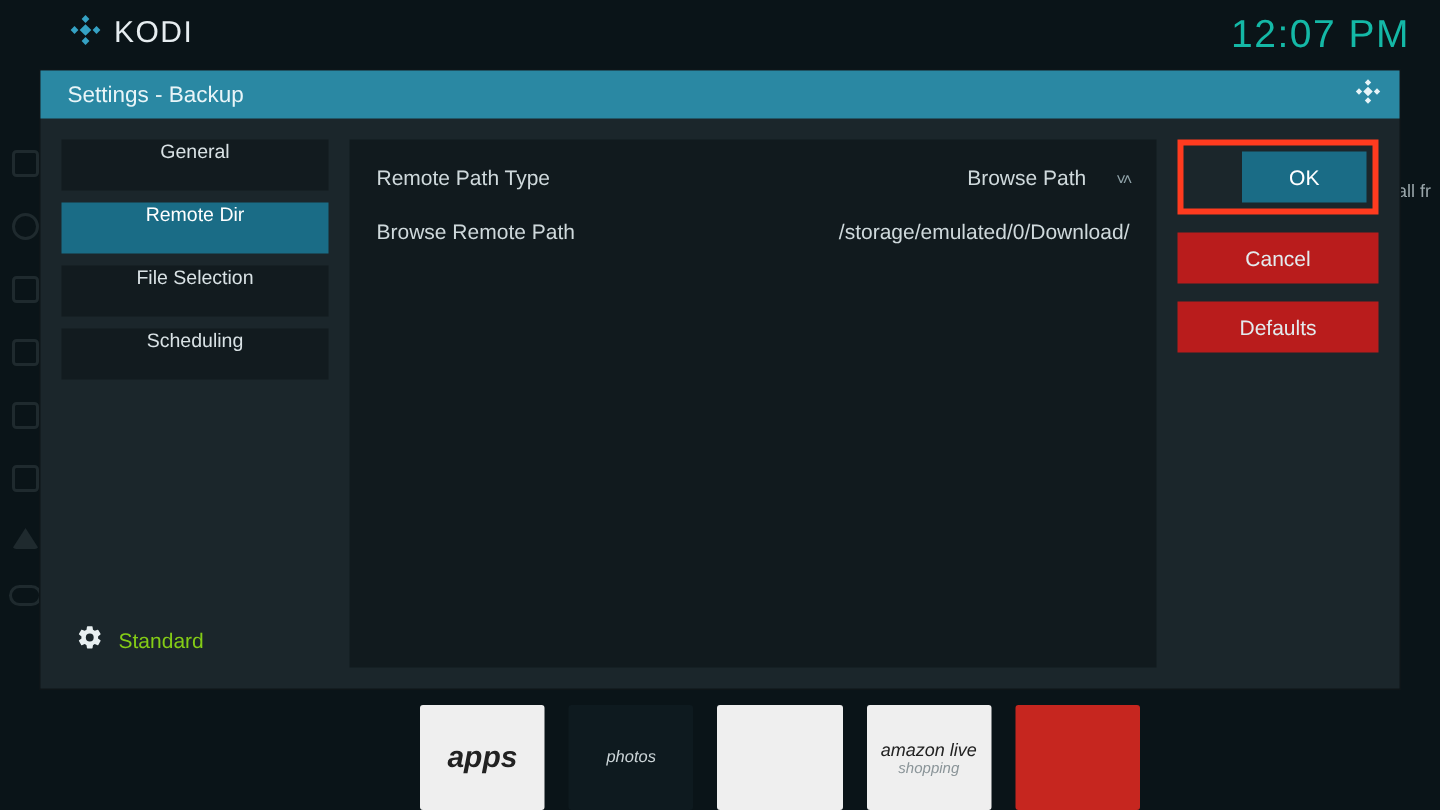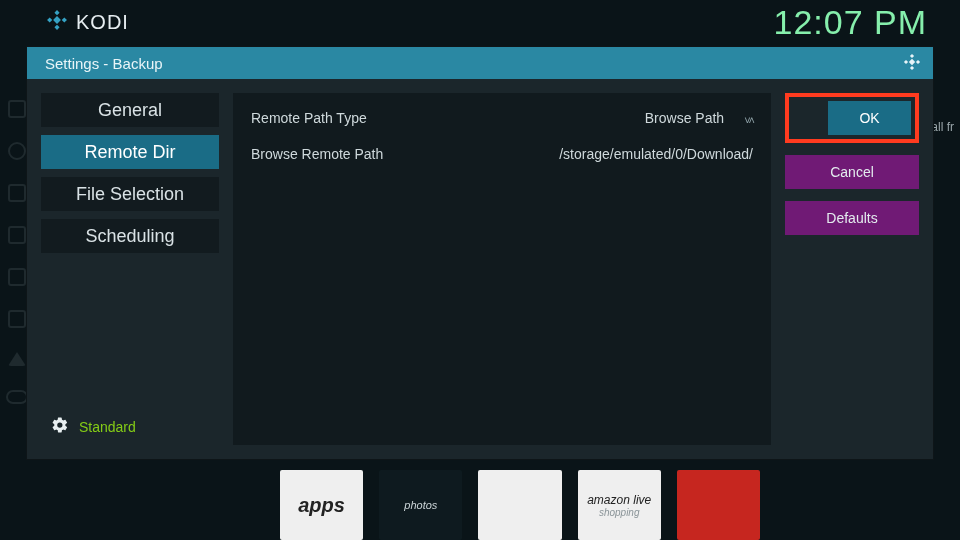--- a/index.html
+++ b/index.html
@@ -2,29 +2,29 @@
 <html><head>
 <meta charset="utf-8">
 <style>
   * { margin: 0; padding: 0; box-sizing: border-box; }
   html, body { width: 960px; height: 540px; overflow: hidden; font-family: Arial, sans-serif; }
   body { background: #0a1418; position: relative; }
 
   
   .topbar {
     position: absolute;
-    top: 0; left: 0; right: 13px; height: 44px;
+    top: 0; left: 0; right: 0; height: 44px;
     display: flex; align-items: center; justify-content: space-between;
     padding: 0 20px 0 46px;
     color: #e6edf0;
   }
   .brand { display: flex; align-items: center; gap: 8px; }
   .brand svg { width: 22px; height: 22px; }
   .brand-text { font-size: 20px; letter-spacing: 1px; font-weight: 400; }
-  .clock { font-size: 34px; color: #86efac; letter-spacing: 1px; }
+  .clock { font-size: 26px; color: #14b8a6; letter-spacing: 1px; }
 
   
   .leftrail {
     position: absolute; left: 0; top: 100px; width: 34px;
     display: flex; flex-direction: column; gap: 24px; align-items: center;
   }
   .leftrail .ico { width: 18px; height: 18px; border: 2px solid #1f2a2e; border-radius: 3px; }
   .leftrail .ico.circle { border-radius: 50%; }
   .leftrail .ico.star {
     width: 0; height: 0; border: none;
@@ -56,22 +56,22 @@
 
   
   .sidebar {
     width: 178px; display: flex; flex-direction: column; gap: 8px;
     position: relative;
   }
   .side-item {
     background: #121b1f;
     color: #d9e2e5;
     height: 34px;
-    display: flex; align-items: center; justify-content: center;
-    font-size: 18px;
+    display: flex; justify-content: center;
+    font-size: 13px;
     cursor: pointer;
   }
   .side-item.active { background: #1a6c86; color: #fff; }
 
   .level {
     position: absolute; bottom: 8px; left: 10px;
     display: flex; align-items: center; gap: 10px;
     color: #84cc16; font-size: 14px;
   }
   .level svg { width: 18px; height: 18px; }
@@ -82,21 +82,21 @@
     color: #cfd9dc; font-size: 14px;
     display: flex; flex-direction: column; gap: 14px;
   }
   .row { display: flex; justify-content: space-between; align-items: center; height: 22px; }
   .row .value { color: #cfd9dc; display: flex; align-items: flex-end; gap: 20px; }
   .chevrons { color: #8fa2a8; font-size: 11px; letter-spacing: -2px; }
 
   
   .rightcol { width: 134px; display: flex; flex-direction: column; gap: 12px; }
   .btn {
-    height: 34px; background: #701a75; color: #e3ebee;
+    height: 34px; background: #b91c1c; color: #e3ebee;
     display: flex; align-items: center; justify-content: center;
     font-size: 14px; cursor: pointer;
   }
   .btn.ok { background: #1a6c86; color: #fff; }
   .ok-highlight {
     border: 4px solid #ff3b1f;
     padding: 4px;
     background: #ff3b1f00;
   }
   .ok-highlight .btn { height: 34px; margin-left: 35px; }

